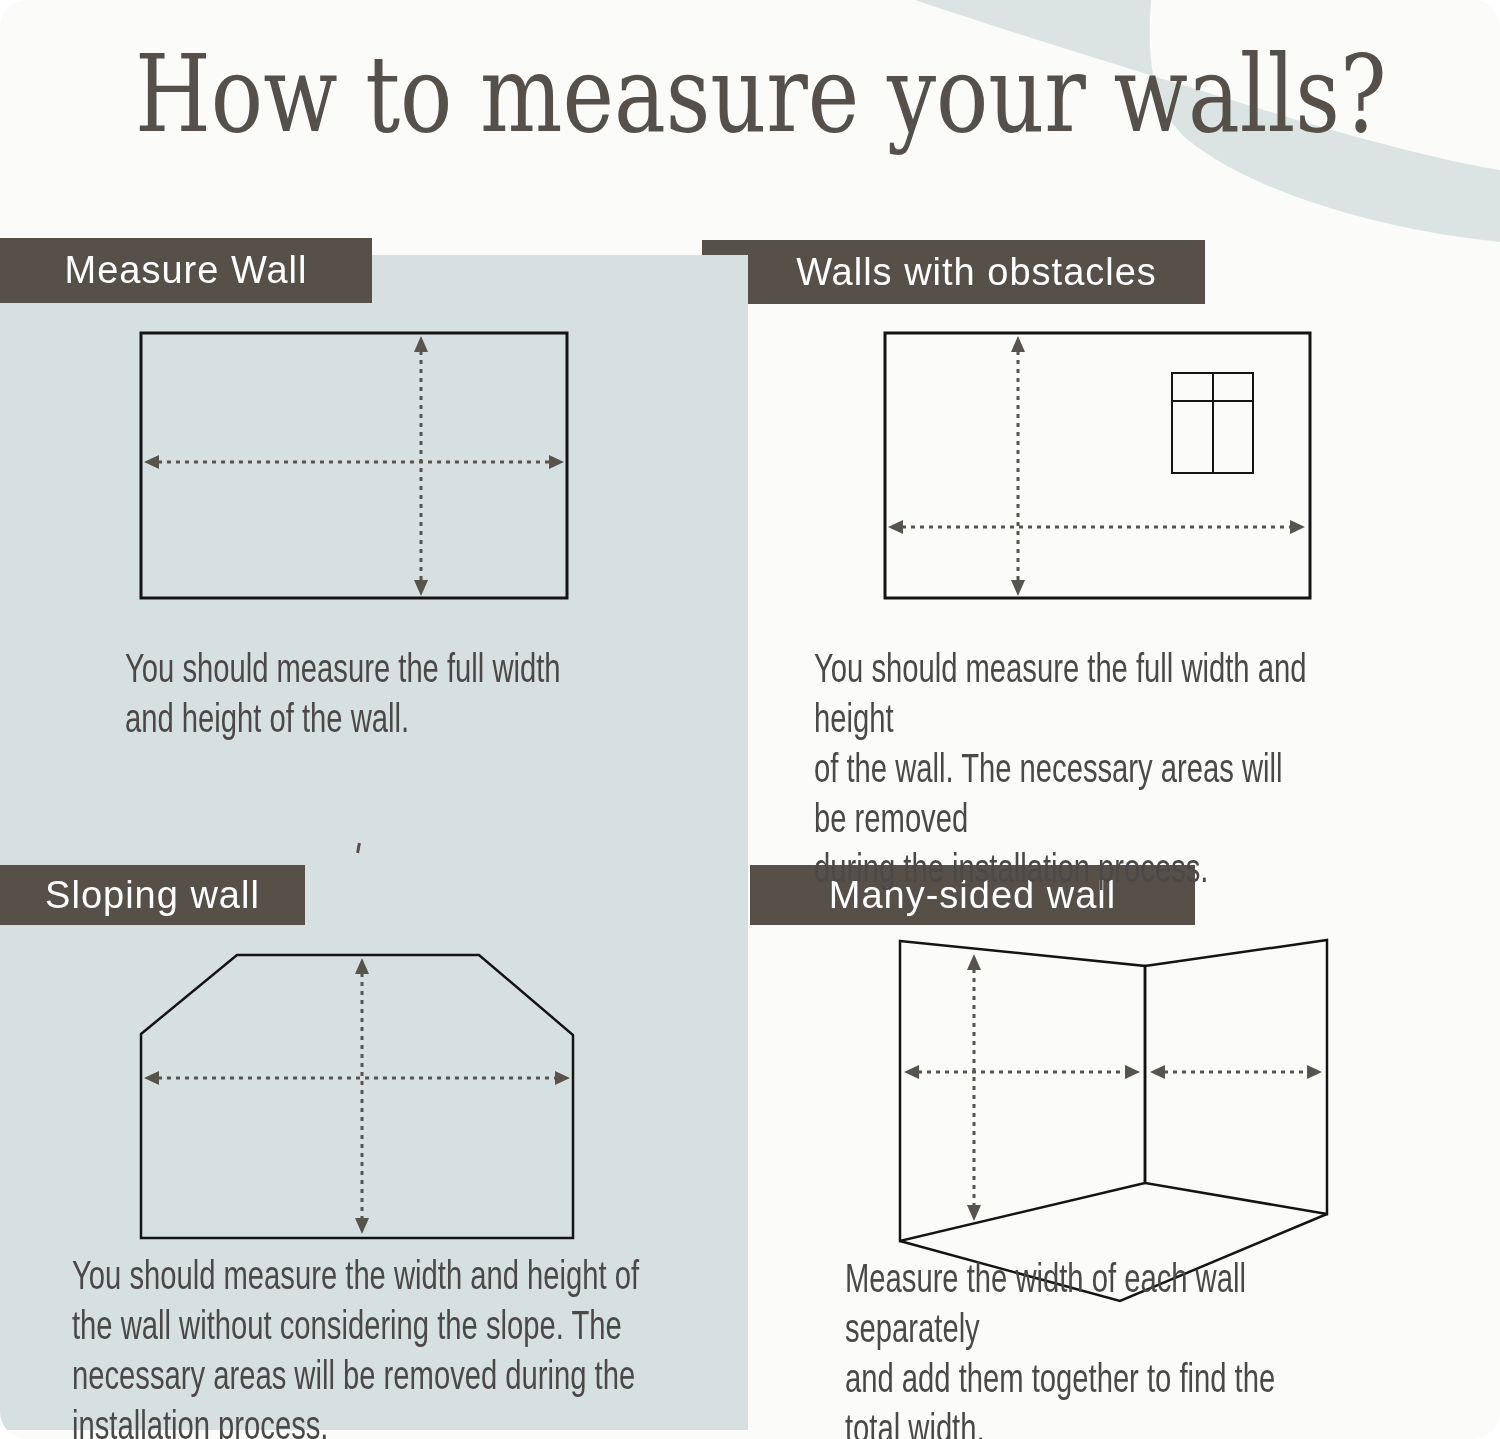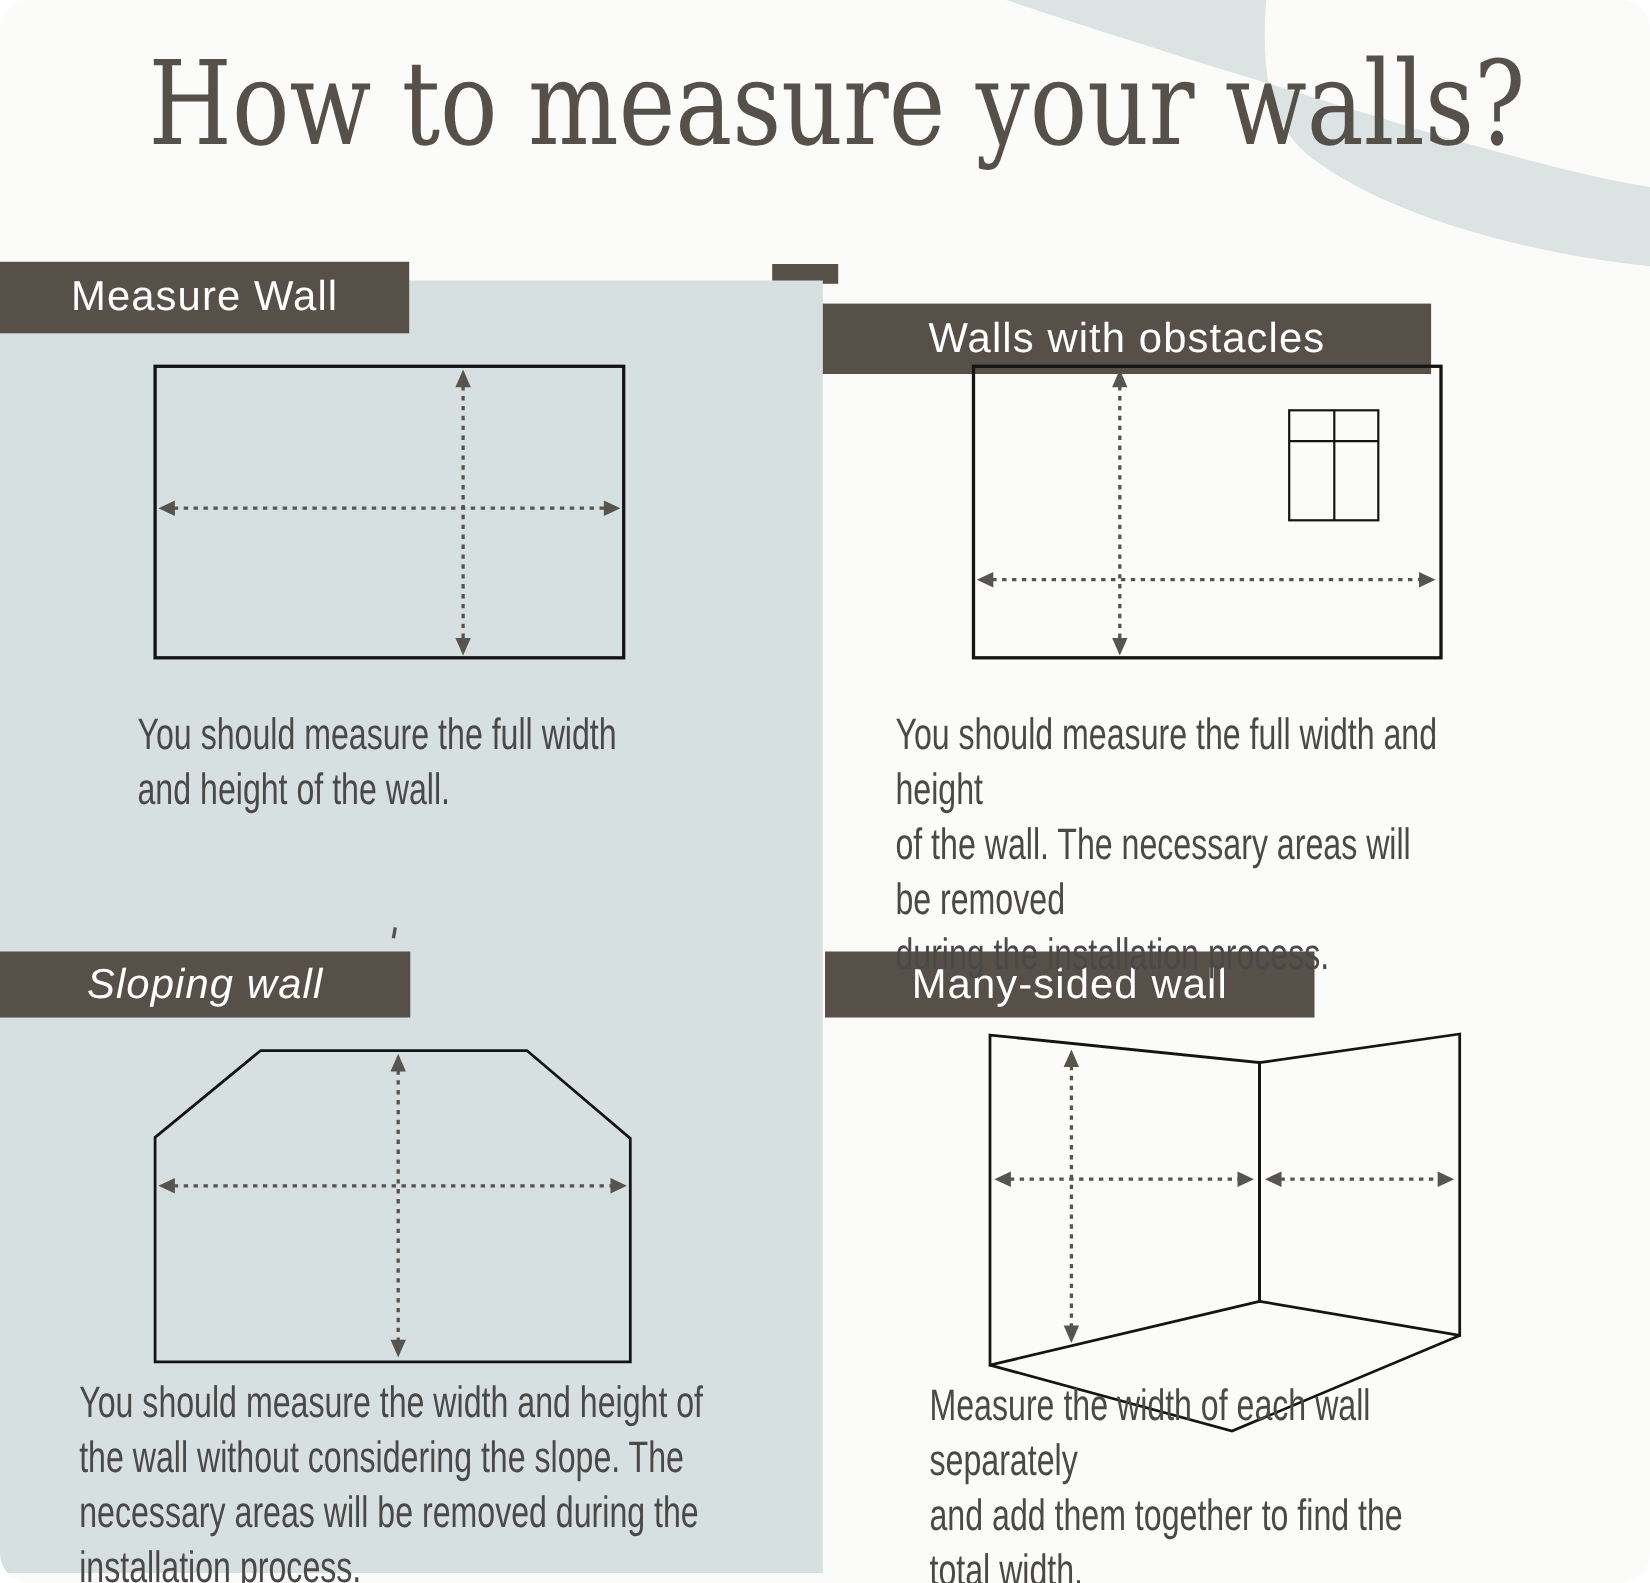--- a/index.html
+++ b/index.html
@@ -37,23 +37,23 @@
     position:absolute;
     background:var(--band,#575049);
     display:flex;align-items:center;justify-content:center;
   }
   .band span{
     color:var(--band_text,#ffffff);
     font-size:38px;letter-spacing:1px;
     white-space:nowrap;
   }
   .band-standard{left:0;top:238px;width:372px;height:65px;z-index:3;}
-  .band-obstacles{left:748px;top:240px;width:553px;height:64px;z-index:3;margin-top:36px;}
+  .band-obstacles{left:748px;top:240px;width:457px;height:64px;z-index:3;}
   .band-obstacles-strip{left:702px;top:240px;width:60px;height:18px;z-index:1;}
-  .band-sloping{left:0;top:865px;width:373px;height:60px;z-index:3;font-style:italic;}
+  .band-sloping{left:0;top:865px;width:305px;height:60px;z-index:3;}
   .band-many{left:750px;top:865px;width:445px;height:60px;z-index:3;}
   
   .diagrams{position:absolute;left:0;top:0;z-index:4;pointer-events:none;}
   .outline{fill:none;stroke:var(--line,#141414);stroke-width:3px;}
   .thin{fill:none;stroke:var(--line,#141414);stroke-width:2px;}
   .wall{fill:none;stroke:var(--line,#141414);stroke-width:2.5px;}
   .dot{fill:none;stroke:var(--arrow,#57534d);stroke-width:3px;stroke-dasharray:4 5;}
   .head{fill:var(--arrow,#57534d);stroke:none;}
   
   .desc{

